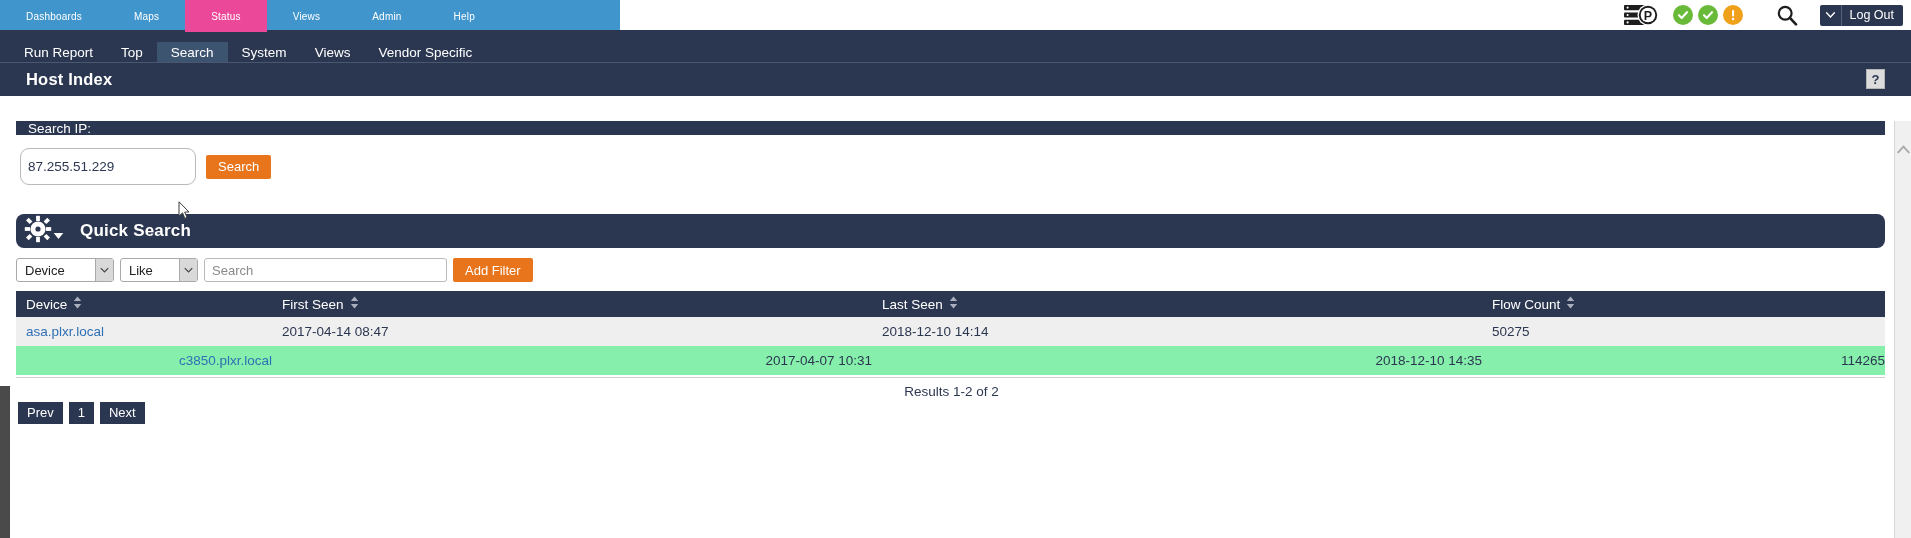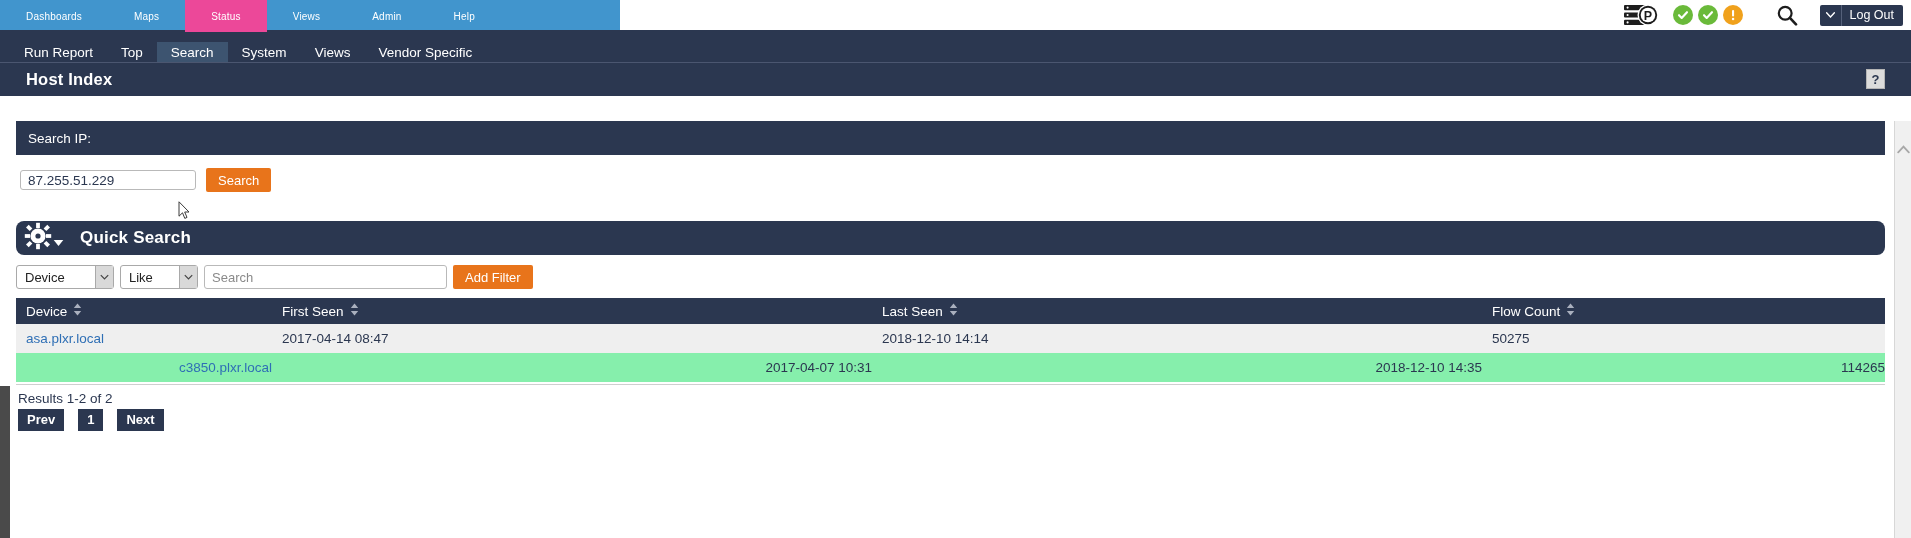--- a/index.html
+++ b/index.html
@@ -138,39 +138,39 @@
   }
 
   
   .content { position: relative; background: #ffffff; height: 472px; }
 
   .panel { margin: 0 26px 0 16px; }
 
   .panel-header {
     background: #2b3750;
     color: #ffffff;
-    height: 34px;
+    height: 14px;
     display: flex;
     align-items: center;
     padding-left: 12px;
     font-size: 13.5px;
     margin-top: 25px;
   }
 
   .searchip-row {
     display: flex;
     align-items: center;
     padding: 13px 0 0 4px;
     gap: 10px;
   }
   .ip-input {
     width: 176px;
-    height: 20px;
+    height: 37px;
     border: 1px solid #b9b9b9;
-    border-radius: 3px;
+    border-radius: 9px;
     padding: 0 7px;
     font-size: 13.5px;
     color: #2b3750;
     font-family: "Liberation Sans", sans-serif;
     background: #fff;
   }
   .btn-orange {
     background: #e8741b;
     color: #ffffff;
     border: none;
@@ -276,22 +276,23 @@
 
   .col-device { width: 256px; }
   .col-first  { width: 600px; }
   .col-last   { width: 610px; }
   .col-flow   { width: auto; }
 
   .results-text {
     font-size: 13.5px;
     color: #2b3750;
     padding: 6px 0 3px 2px;
-  }
-  .pager { display: flex; gap: 14px; padding-left: 2px; font-weight: bold; }
+    text-align: center;
+  }
+  .pager { display: flex; gap: 6px; padding-left: 2px; }
   .pager .pgbtn {
     background: #2b3750;
     color: #ffffff;
     font-size: 13px;
     padding: 4px 9px;
     cursor: pointer;
     line-height: 1.1;
   }
 
   

